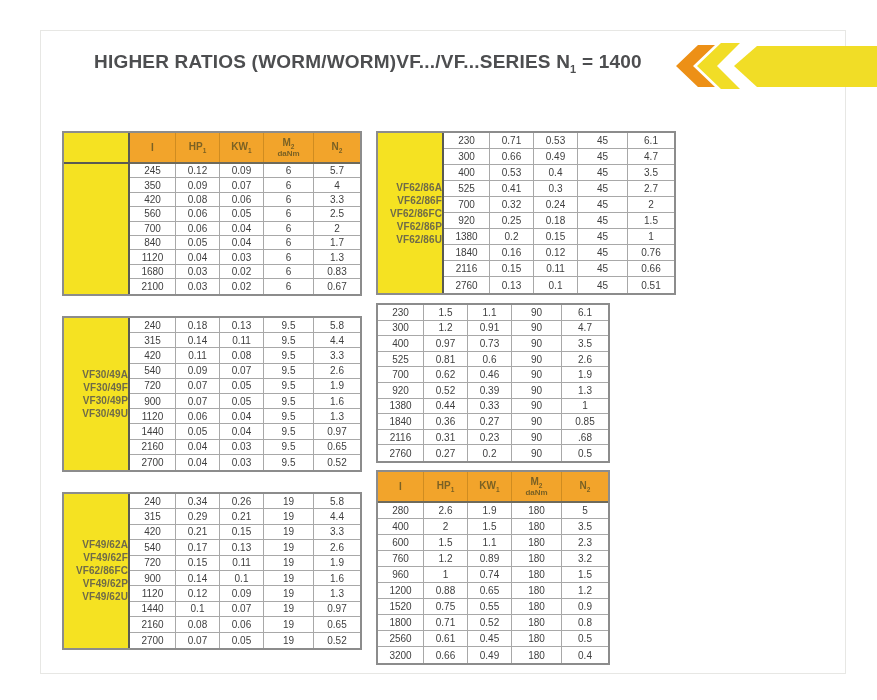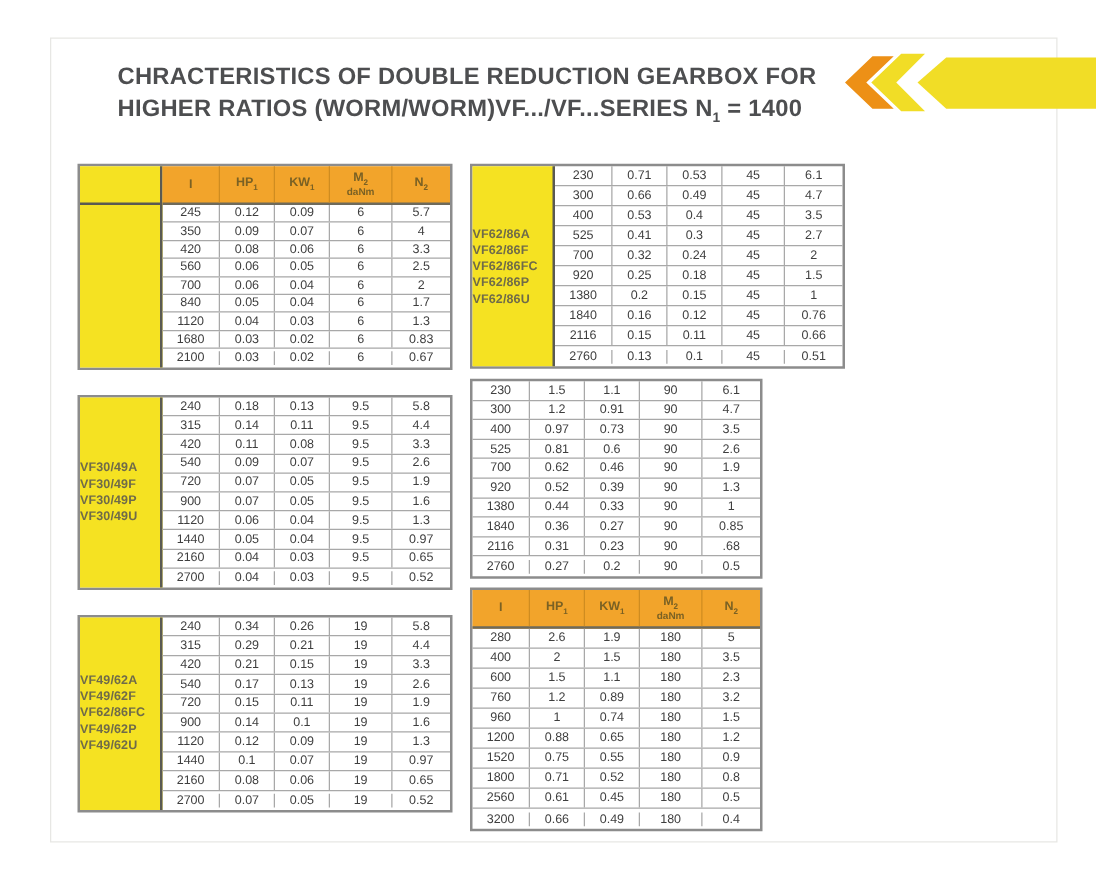--- a/index.html
+++ b/index.html
@@ -14,30 +14,30 @@
   .title{
     position:absolute;left:94px;top:49px;width:600px;
     font-size:19px;font-weight:bold;color:#4d4e50;line-height:26px;letter-spacing:0.2px;
   }
   .title sub{font-size:11px;}
   .banner{position:absolute;left:669px;top:41px;width:208px;height:58px;}
   
   .gtable{position:absolute;display:flex;border:2px solid #8c8c8c;background:#fff;box-sizing:border-box;}
   .lblcol{width:66px;background:#F5E222;border-right:2px solid #5a5a52;display:flex;flex-direction:column;box-sizing:border-box;flex-shrink:0;}
   .lblspacer{height:31px;border-bottom:2px solid #5a5a52;box-sizing:border-box;flex-shrink:0;}
-  .lblmain{flex:1;display:flex;flex-direction:column;justify-content:center;align-items:flex-start;gap:2px;}
+  .lblmain{flex:1;display:flex;flex-direction:column;justify-content:center;align-items:flex-end;gap:2px;}
   .lblline{font-size:10px;color:#6F6B49;font-weight:600;letter-spacing:0.1px;}
   .datacol{display:flex;flex-direction:column;}
   .hdr{display:flex;height:31px;background:#F2A42B;border-bottom:2px solid #6e6a5b;box-sizing:border-box;flex-shrink:0;}
   .hcell{display:flex;flex-direction:column;align-items:center;justify-content:center;color:#7A6124;font-weight:bold;font-size:10px;border-right:1px solid #cf8c20;box-sizing:border-box;}
   .hcell:last-child{border-right:none;}
   .hcell sub{font-size:6.5px;}
   .unit{font-size:8px;font-weight:bold;margin-top:-1px;text-align:right;}
   .row{display:flex;border-bottom:1px solid #a8a8a8;box-sizing:border-box;}
-  .row:last-child{border-bottom:none;align-items:center;}
+  .row:last-child{border-bottom:none;}
   .cell{display:flex;align-items:center;justify-content:center;font-size:10px;color:#3E3E3E;border-right:1px solid #a8a8a8;box-sizing:border-box;}
   .cell:last-child{border-right:none;}
   .c0{width:46px}.c1{width:44px}.c2{width:44px}.c3{width:50px}.c4{width:46px}
   #t0{left:62px;top:131px}
   #t1{left:62px;top:316px}
   #t2{left:62px;top:492px}
   #t3{left:376px;top:131px}
   #t4{left:376px;top:303px}
   #t5{left:376px;top:470px}
   #t0 .row{height:14.4px}
@@ -46,21 +46,20 @@
   #t3 .row{height:16px}
   #t4 .row{height:15.6px}
   #t5 .row{height:16px}
 </style>
 </head>
 <body>
 
 <div class="page-frame"></div>
 
 <div class="title">
-  <div>CHRACTERISTICS OF DOUBLE REDUCTION GEARBOX FOR</div>
   <div><span>HIGHER RATIOS (WORM/WORM)VF.../VF...SERIES N</span><sub>1</sub><span> = 1400</span></div>
 </div>
 
 <svg class="banner" viewBox="0 0 208 58" xmlns="http://www.w3.org/2000/svg">
   <polygon points="88,5 208,5 208,46 88,46 65,25" fill="#F1DD26"></polygon>
   <polygon points="52,2 71,2 48,25 71,48 52,48 28,25" fill="#F1DD26"></polygon>
   <polygon points="29,4 46,4 24,25 46,46 29,46 7,25" fill="#ED9016"></polygon>
 </svg>
 
 <div id="t0" class="gtable">

